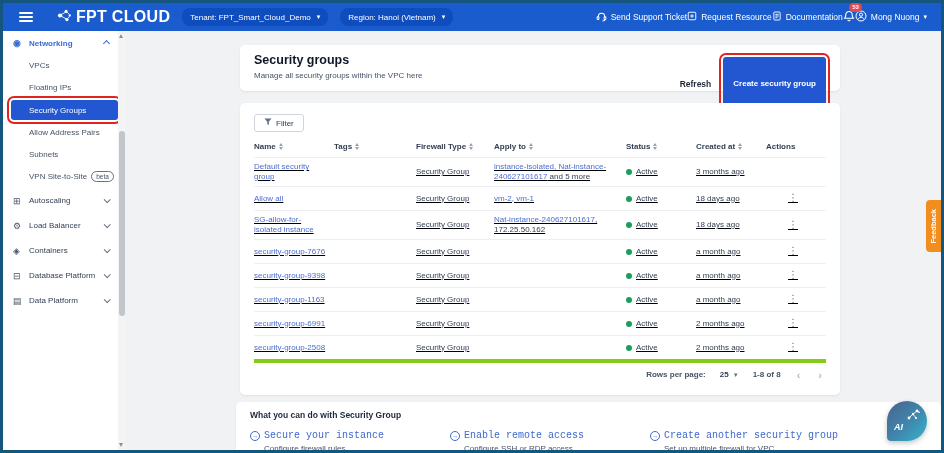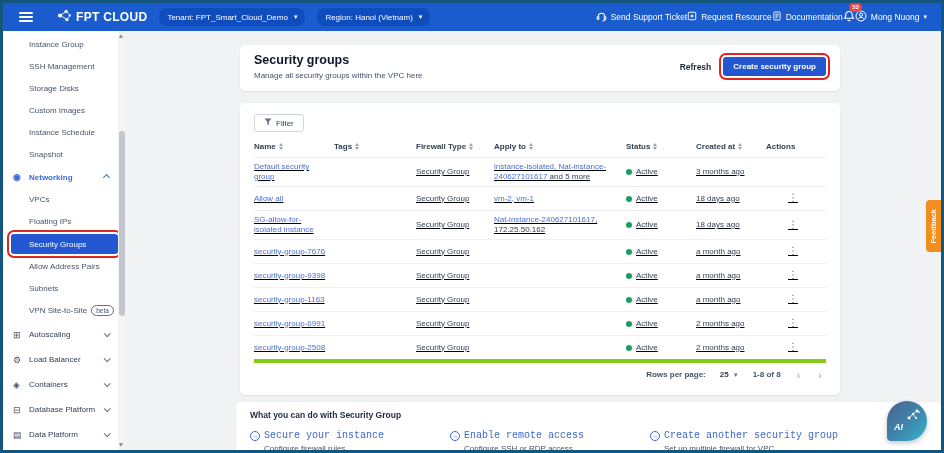--- a/index.html
+++ b/index.html
@@ -4,21 +4,21 @@
 <style>
   * { margin:0; padding:0; box-sizing:border-box; }
   body { font-family:"Liberation Sans", sans-serif; background:#fff; }
   .frame { position:relative; width:944px; height:453px; border:3px solid #15567e; background:#f1f2f4; overflow:hidden; }
 
   
   .topbar { position:absolute; left:0; top:0; width:938px; height:28px; background:#1a5ccd; display:flex; align-items:center; color:#fff; z-index:5; }
   .hamburger { width:14px; height:10px; margin-left:16px; display:flex; flex-direction:column; justify-content:space-between; cursor:pointer; }
   .hamburger i { display:block; height:1.6px; background:#fff; border-radius:1px; }
   .logo { display:flex; align-items:center; gap:4px; margin-left:24px; }
-  .logo-text { font-size:12px; font-weight:800; letter-spacing:.3px; }
+  .logo-text { font-size:16px; font-weight:800; letter-spacing:.3px; }
   .pill { display:flex; align-items:center; gap:6px; background:#0f4dbe; border-radius:8px; height:18px; padding:0 8px; font-size:8px; margin-left:12px; cursor:pointer; white-space:nowrap; }
   .pill .caret { font-size:7px; }
   .topbar-right { margin-left:auto; display:flex; align-items:center; padding-right:14px; }
   .tb-link { display:flex; align-items:center; gap:4px; font-size:8.5px; cursor:pointer; white-space:nowrap; }
   .bell-wrap { position:relative; cursor:pointer; }
   .badge { position:absolute; top:-5px; right:-7px; background:#e5484d; color:#fff; font-size:6px; font-weight:700; border-radius:7px; padding:1px 3px; line-height:1.2; }
   .user { display:flex; align-items:center; gap:4px; font-size:8.5px; cursor:pointer; white-space:nowrap; }
 
   
   .sidebar { position:absolute; left:0; top:28px; width:122px; height:419px; background:#fff; overflow:hidden; z-index:4; }
@@ -40,21 +40,21 @@
   .scroll-arrow.down { bottom:3px; border-top:4px solid #8a8f98; }
   .scroll-thumb { position:absolute; left:0.5px; top:100px; width:6px; height:185px; background:#c2c6cc; border-radius:3px; }
 
   
   .card { position:absolute; background:#fff; border-radius:5px; box-shadow:0 1px 2px rgba(16,24,40,.08); }
   .header-card { left:237px; top:42px; width:600px; height:46px; padding:8px 14px; }
   .page-title { font-size:12.5px; font-weight:700; color:#101828; }
   .page-subtitle { font-size:8px; color:#475467; margin-top:4px; }
   .header-actions { position:absolute; right:14px; top:12px; display:flex; align-items:center; gap:12px; }
   .refresh-link { font-size:8.5px; color:#1d2939; font-weight:600; cursor:pointer; }
-  .create-btn { background:#2357d2; color:#fff; border:none; font-family:inherit; font-size:8px; font-weight:700; border-radius:3px; padding:5px 10px; cursor:pointer; outline:2px solid #e0251f; outline-offset:2px; }
+  .create-btn { background:#2357d2; color:#fff; border:none; font-family:inherit; font-size:8px; font-weight:700; border-radius:3px; padding:22px 10px; cursor:pointer; outline:2px solid #e0251f; outline-offset:2px; }
 
   .table-card { left:237px; top:100px; width:600px; height:292px; padding:9px 14px 0; overflow:hidden; }
   .filter-btn { display:inline-flex; align-items:center; gap:4px; border:1px solid #d0d5dd; border-radius:3px; padding:3px 9px; font-size:8px; color:#344054; background:#fff; cursor:pointer; }
   .thead { display:grid; grid-template-columns:80px 82px 78px 132px 70px 70px 60px; margin-top:10px; padding-bottom:6px; }
   .th { font-size:8px; font-weight:700; color:#344054; display:flex; align-items:center; gap:3px; }
   .sort { display:inline-flex; flex-direction:column; gap:1px; }
   .sort i { width:0; height:0; border-left:2.5px solid transparent; border-right:2.5px solid transparent; display:block; }
   .sort .s-up { border-bottom:3px solid #98a2b3; }
   .sort .s-dn { border-top:3px solid #98a2b3; }
   .trow { display:grid; grid-template-columns:80px 82px 78px 132px 70px 70px 60px; border-top:1px solid #edeff2; padding:4px 0; min-height:24px; align-items:center;text-decoration:underline; }
@@ -163,34 +163,20 @@
               <path d="M3 9.4c.6-1.4 1.7-2.1 3-2.1s2.4.7 3 2.1"></path>
           </svg>
         </span>
         <span>Mong Nuong</span>
         <span class="caret" style="font-size:7px">▾</span>
       </div>
     </div>
   </div>
 
   <div class="sidebar">
-    <div class="side-list">
-
-        <div class="side-item">Instance Group</div>
-
-        <div class="side-item">SSH Management</div>
-
-        <div class="side-item">Storage Disks</div>
-
-        <div class="side-item">Custom Images</div>
-
-        <div class="side-item">Instance Schedule</div>
-
-        <div class="side-item">Snapshot</div>
-      </div>
     <div class="net-head">
       <span class="nicon">◉</span>
       <span>Networking</span>
       <span class="chev up"></span>
     </div>
     <div>
 
         <div class="sub-item">
           <span>VPCs</span>
           <span class="beta-pill" style="visibility: hidden;"></span>

